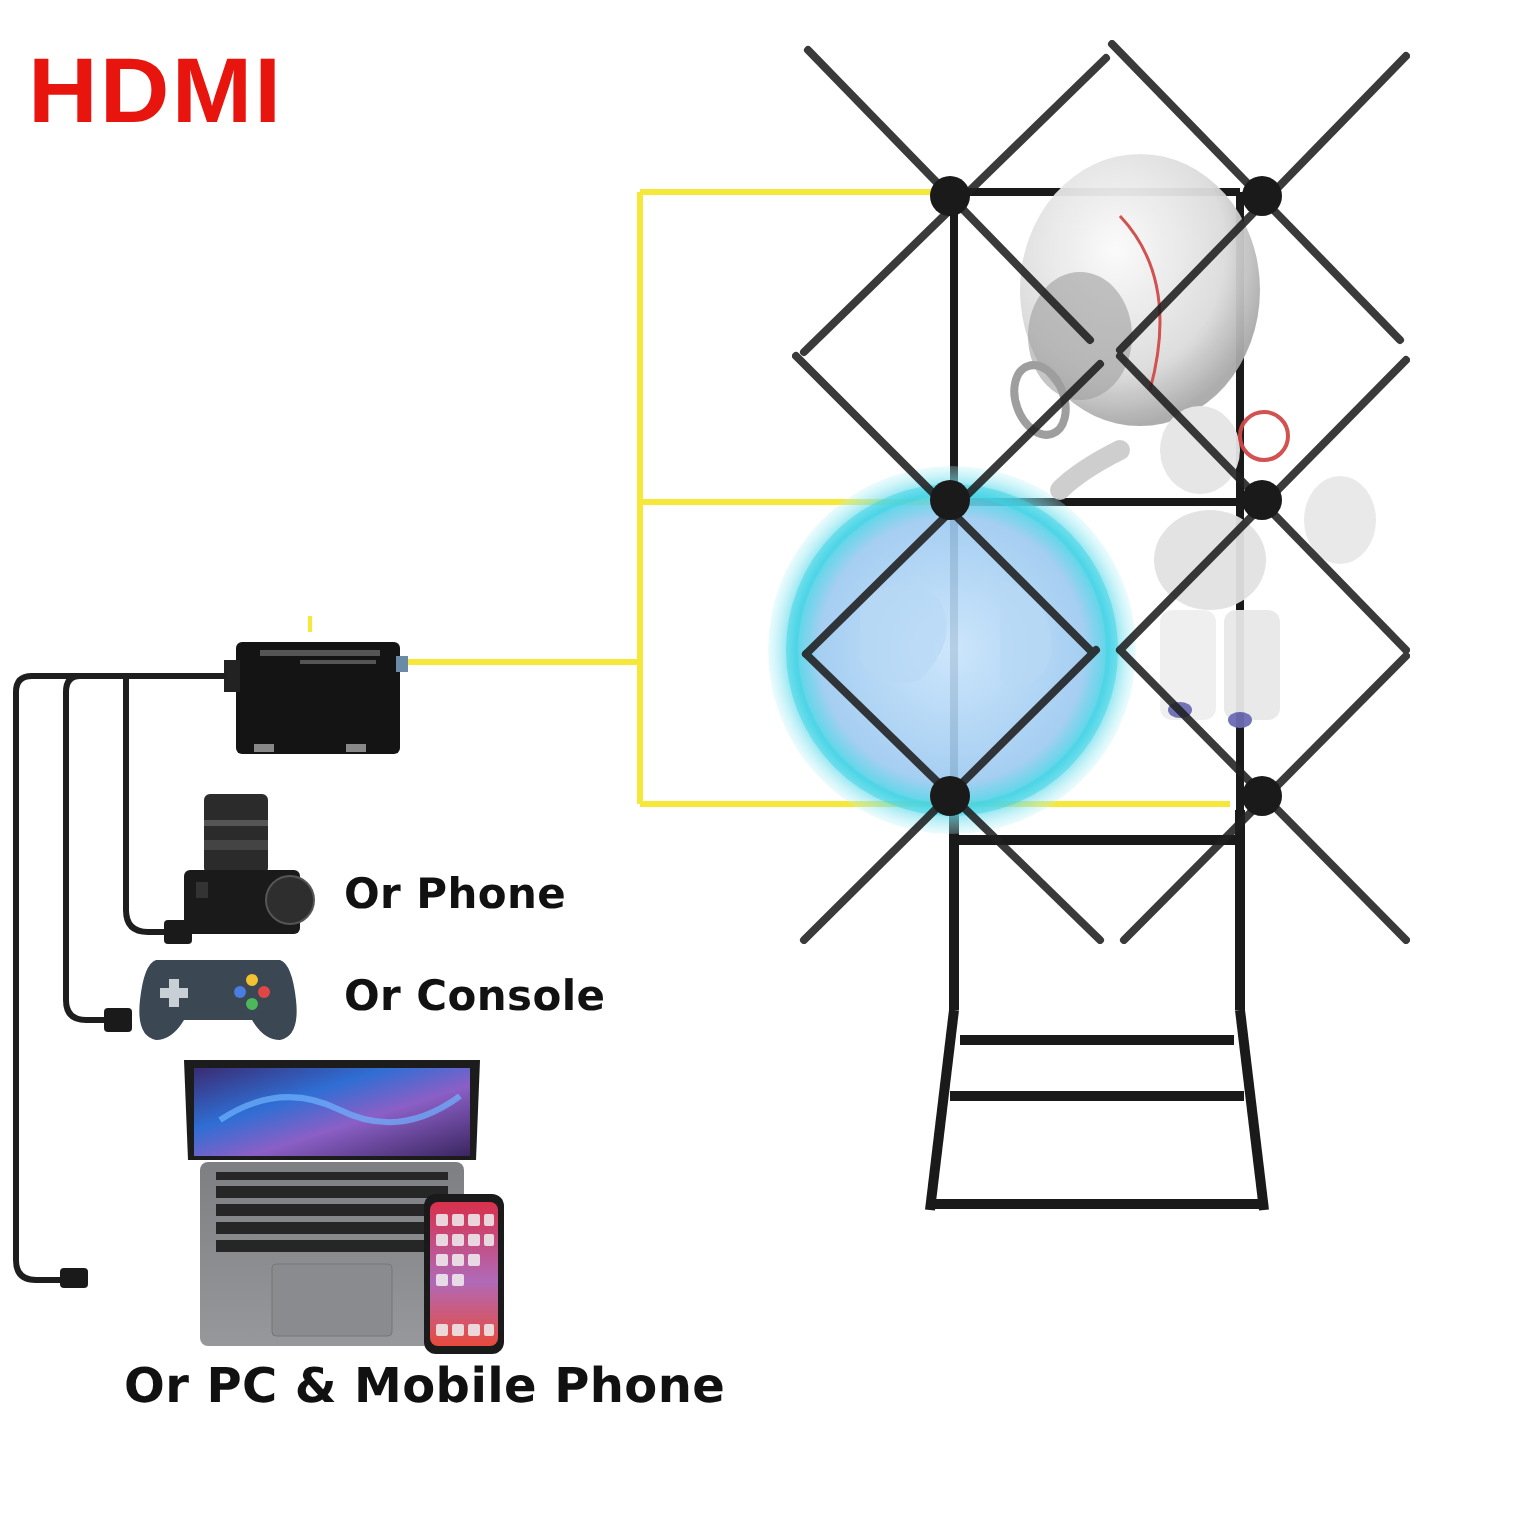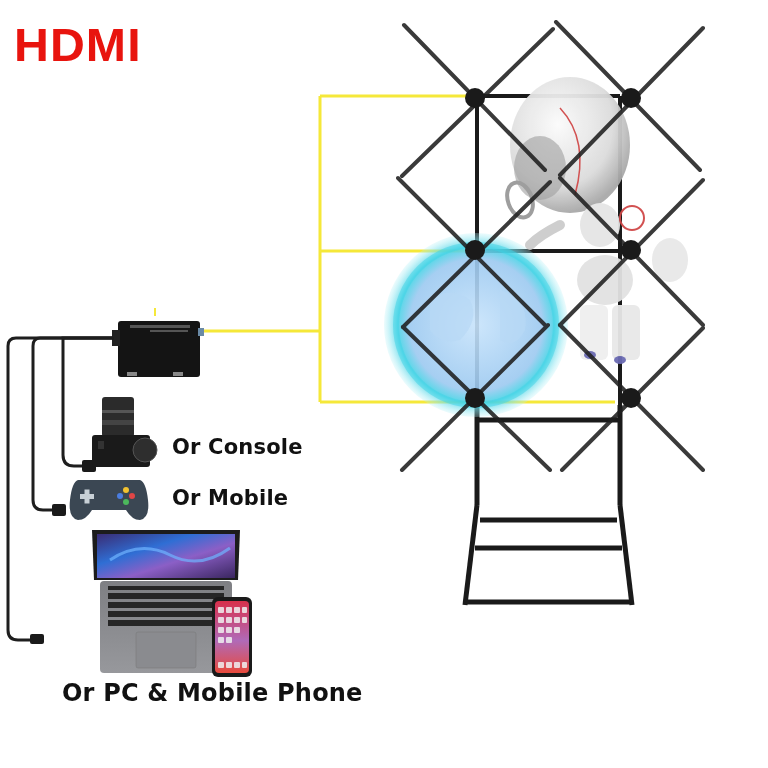--- a/index.html
+++ b/index.html
@@ -197,15 +197,15 @@
   <g fill="#1a1a1a">
     <circle cx="475" cy="98" r="10"></circle>
     <circle cx="631" cy="98" r="10"></circle>
     <circle cx="475" cy="250" r="10"></circle>
     <circle cx="631" cy="250" r="10"></circle>
     <circle cx="475" cy="398" r="10"></circle>
     <circle cx="631" cy="398" r="10"></circle>
   </g>
 </svg>
 
-<div class="abs label" style="left:172px; top:435px;">Or Console</div>
-<div class="abs label" style="left:172px; top:486px;">Or Mobile</div>
+<div class="abs label" style="left:172px; top:435px;">Or Phone</div>
+<div class="abs label" style="left:172px; top:486px;">Or Console</div>
 <div class="abs label" style="left:62px; top:679px; font-size:24px;">Or PC &amp; Mobile Phone</div>
 
 </body></html>

